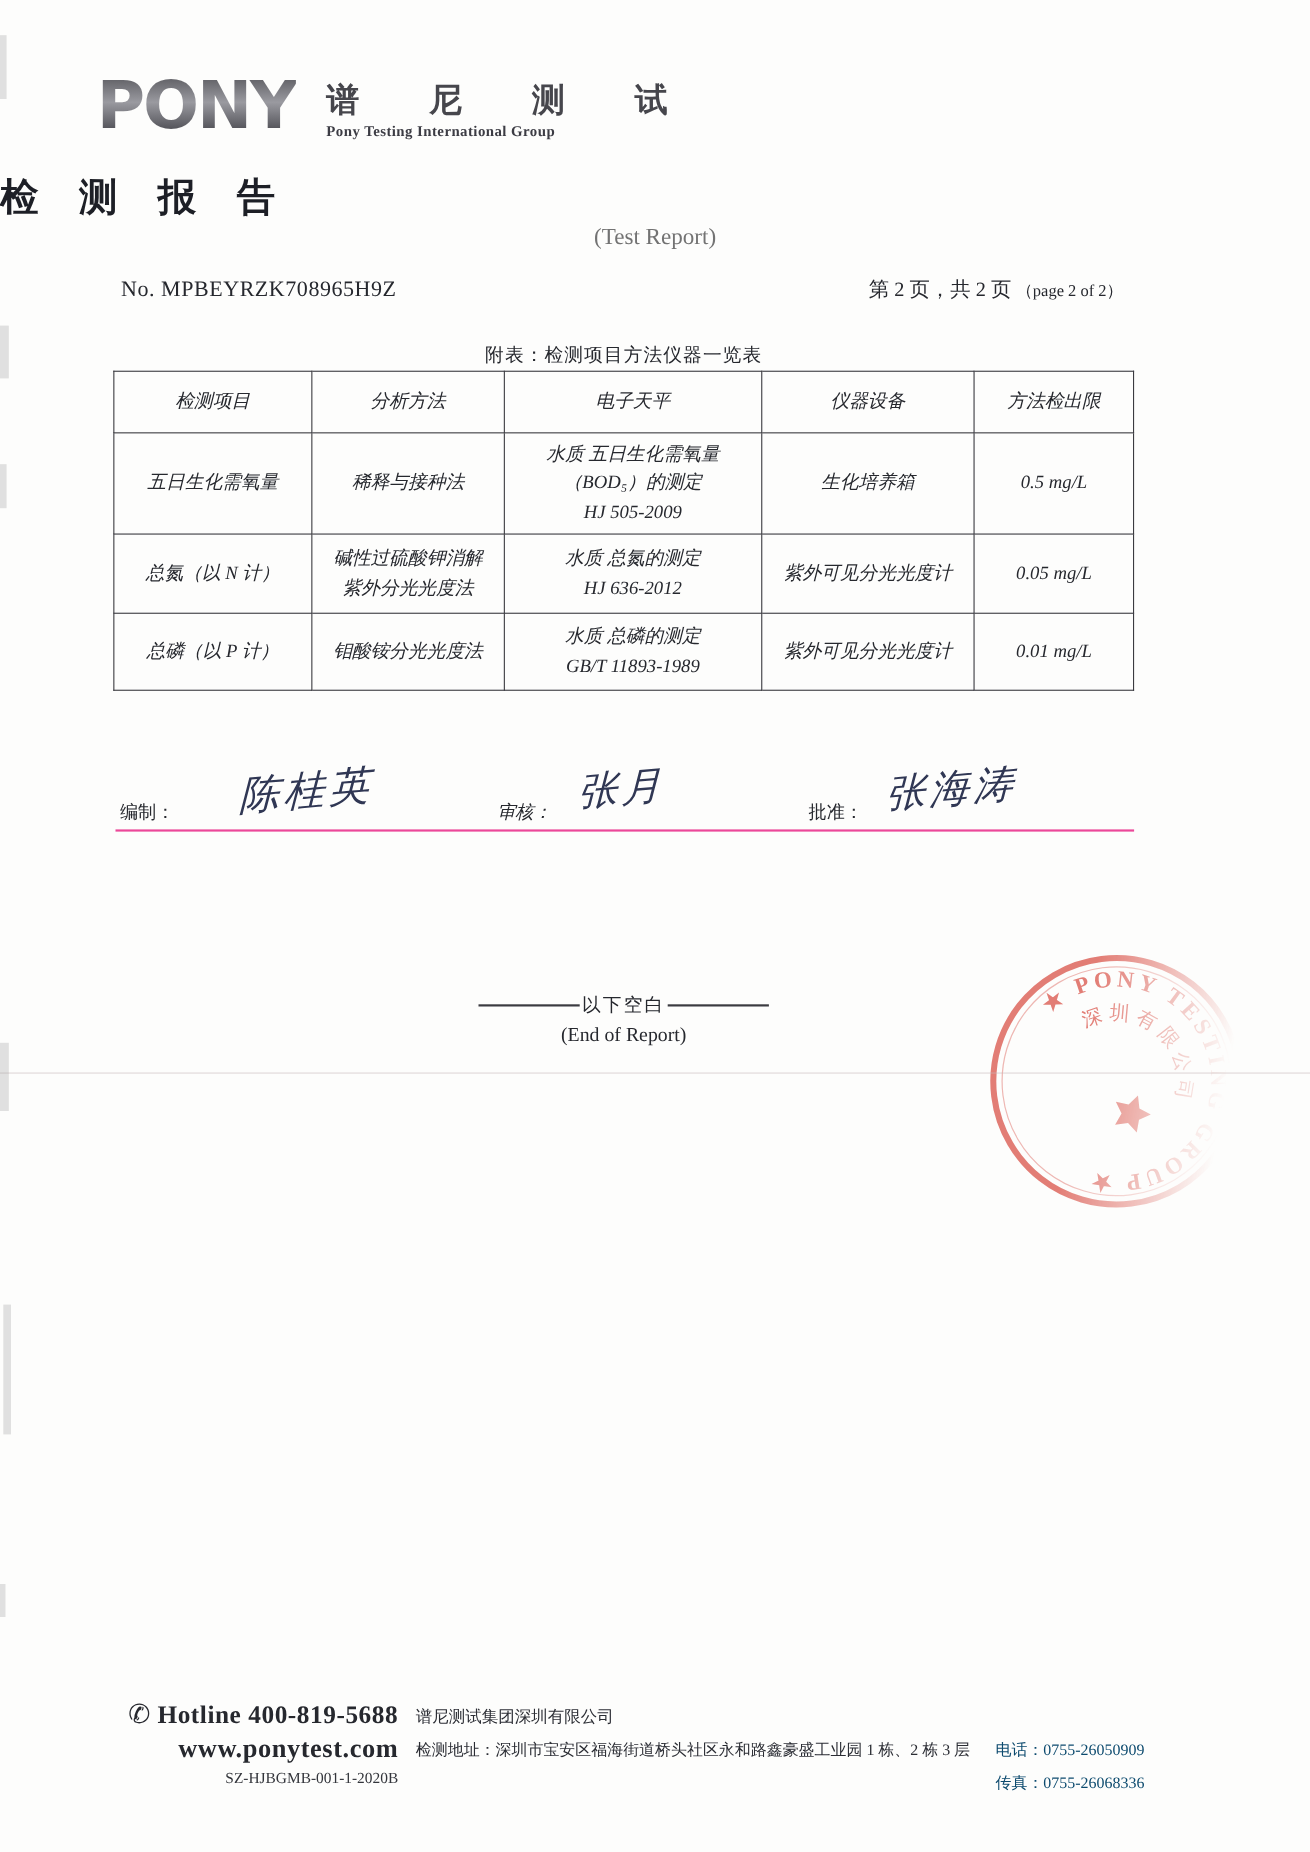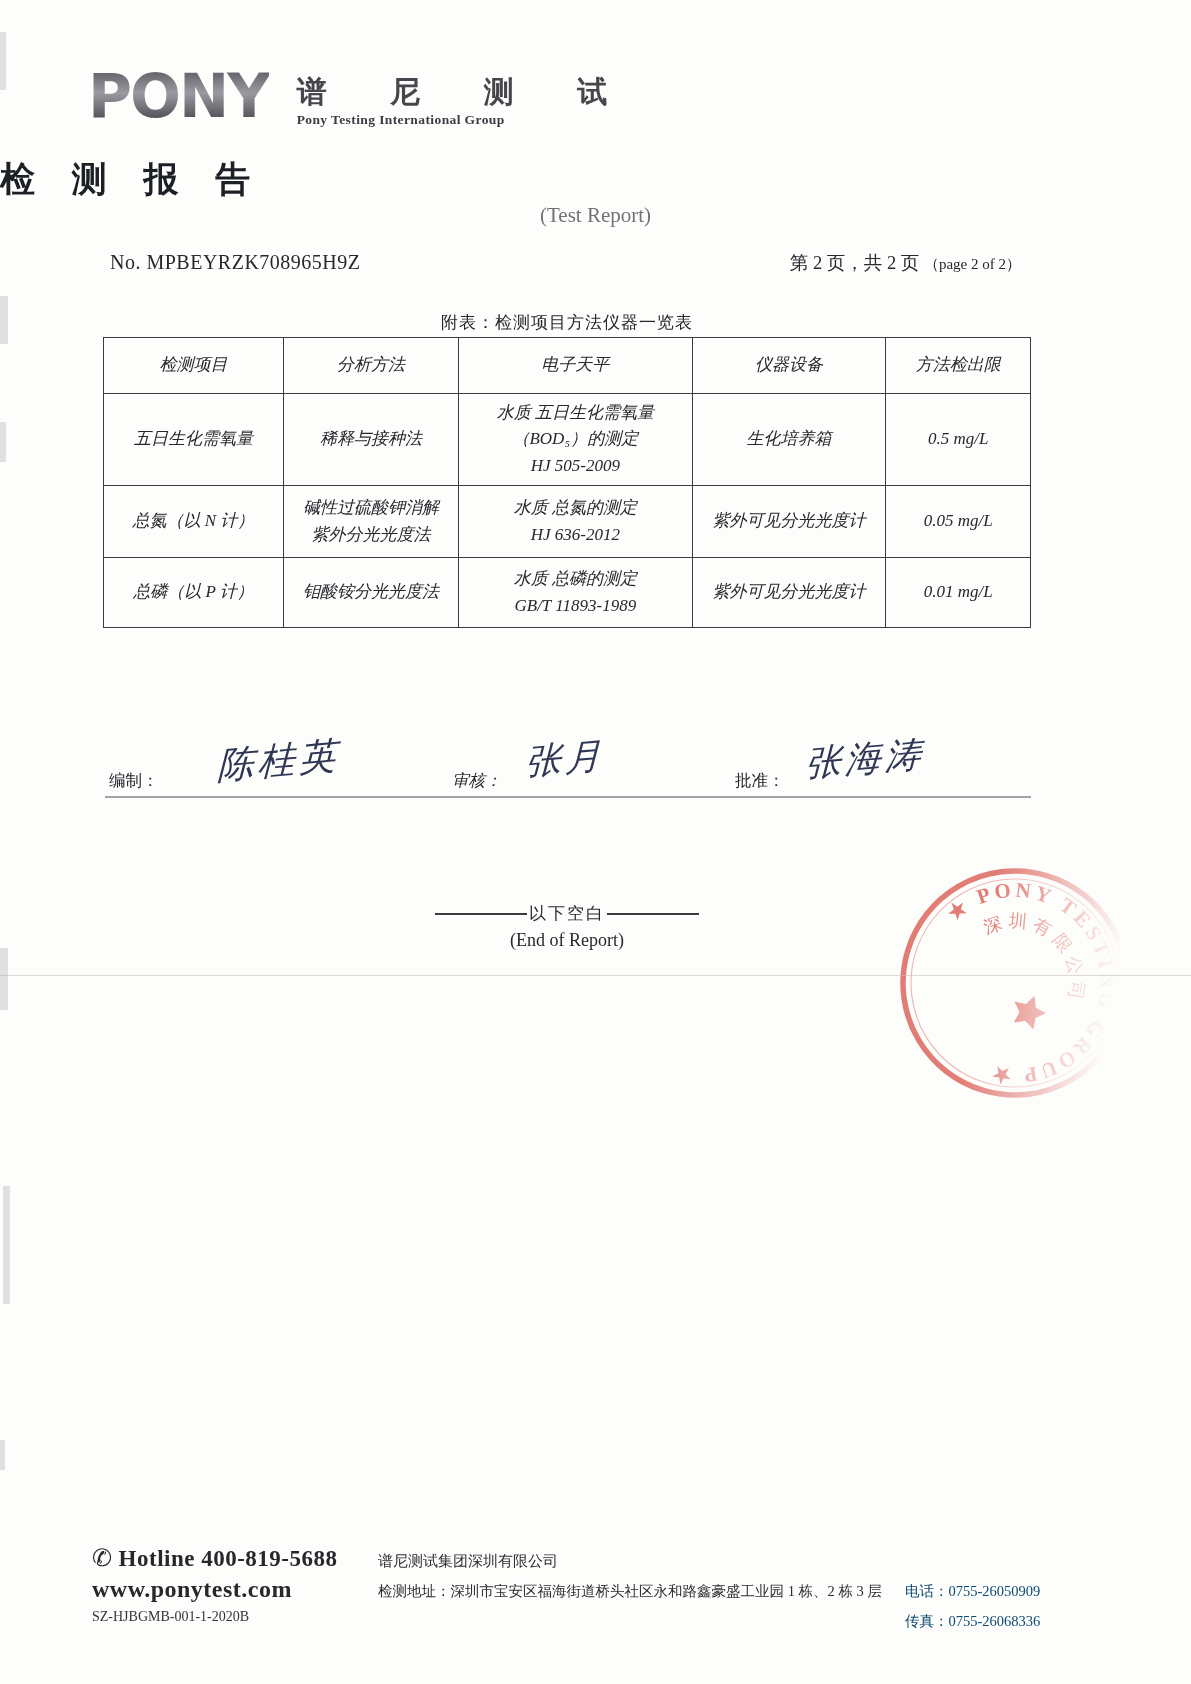--- a/index.html
+++ b/index.html
@@ -38,22 +38,22 @@
     border-collapse:collapse; table-layout:fixed; font-size:17px;
   }
   .method-table th, .method-table td {
     border:1.8px solid #3b3b40; text-align:center; vertical-align:middle;
     padding:6px 4px; line-height:1.55; white-space:pre-line; font-weight:normal;font-style:italic;
   }
   .method-table thead th { height:56px; }
   .row-h1 td { height:70px; } .row-h2 td { height:88px; }
   .row-h3 td { height:72px; } .row-h4 td { height:70px; }
   
-  .sign-section { position:absolute; top:698px; left:105px; width:926px; height:100px;
-    border-bottom:2px solid #a3a3a3; }
+  .sign-section { position:absolute; top:656px; left:105px; width:926px; height:100px;
+    border-bottom:2px solid #ec4899; }
   .sign-label { position:absolute; bottom:4px; font-size:16.5px; }
   .lbl-prep { left:4px; } .lbl-rev { left:347px;font-style:italic; } .lbl-appr { left:630px; }
   .sign-name { position:absolute; font-style:italic; color:#303754;
     transform:rotate(-5deg) skewX(-6deg); letter-spacing:4px; }
   .name-prep { left:112px; bottom:10px; font-size:37px; }
   .name-rev  { left:420px; bottom:12px; font-size:36px; }
   .name-appr { left:700px; bottom:12px; font-size:36px; }
   
   .blank-row { position:absolute; top:902px; left:103px; width:928px;
     display:flex; align-items:center; justify-content:center; }
@@ -62,21 +62,21 @@
   .end-en { position:absolute; top:930px; left:103px; width:928px; text-align:center; font-size:18px; }
   
   .stamp { position:absolute; left:880px; top:848px;
     -webkit-mask-image:linear-gradient(100deg,rgba(0,0,0,.92) 34%,rgba(0,0,0,0) 72%);
     mask-image:linear-gradient(100deg,rgba(0,0,0,.92) 34%,rgba(0,0,0,0) 72%); }
   
   .scan-line { position:absolute; left:0; width:100%; height:1px; background:rgba(200,185,185,0.55); }
   .edge-mark { position:absolute; background:rgba(150,150,150,0.28); }
   
   .footer { position:absolute; top:1544px; left:0; width:100%; }
-  .f-left { position:absolute; left:92px; top:0; width:270px; text-align:left; }
+  .f-left { position:absolute; left:92px; top:0; width:270px; text-align:right; }
   .f-hotline { font-size:23px; font-weight:bold; letter-spacing:0.5px; }
   .f-hotline .icon { font-weight:normal; font-size:24px; margin-right:6px; }
   .f-site { font-size:24px; font-weight:bold; margin-top:4px; letter-spacing:0.5px; }
   .f-code { font-size:14px; margin-top:6px; color:#33353b; }
   .f-mid { position:absolute; left:378px; top:2px; font-size:14.5px; line-height:30px; color:#2b2d34; }
   .f-company { font-size:15px; }
   .f-right { position:absolute; left:905px; top:32px; font-size:14.5px; line-height:30px; color:#0c4a6e; }
 </style>
 </head>
 <body>

